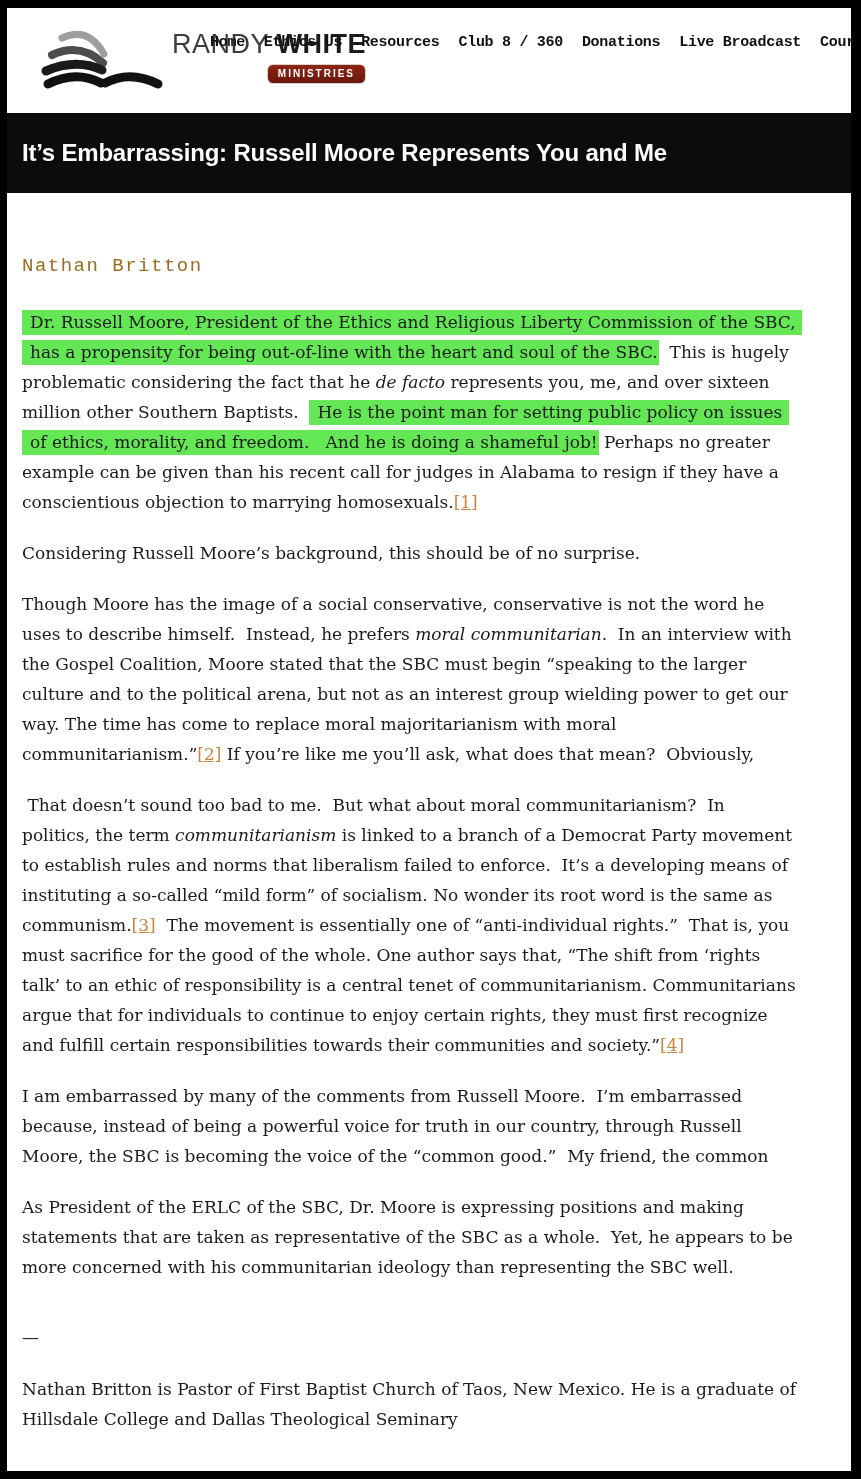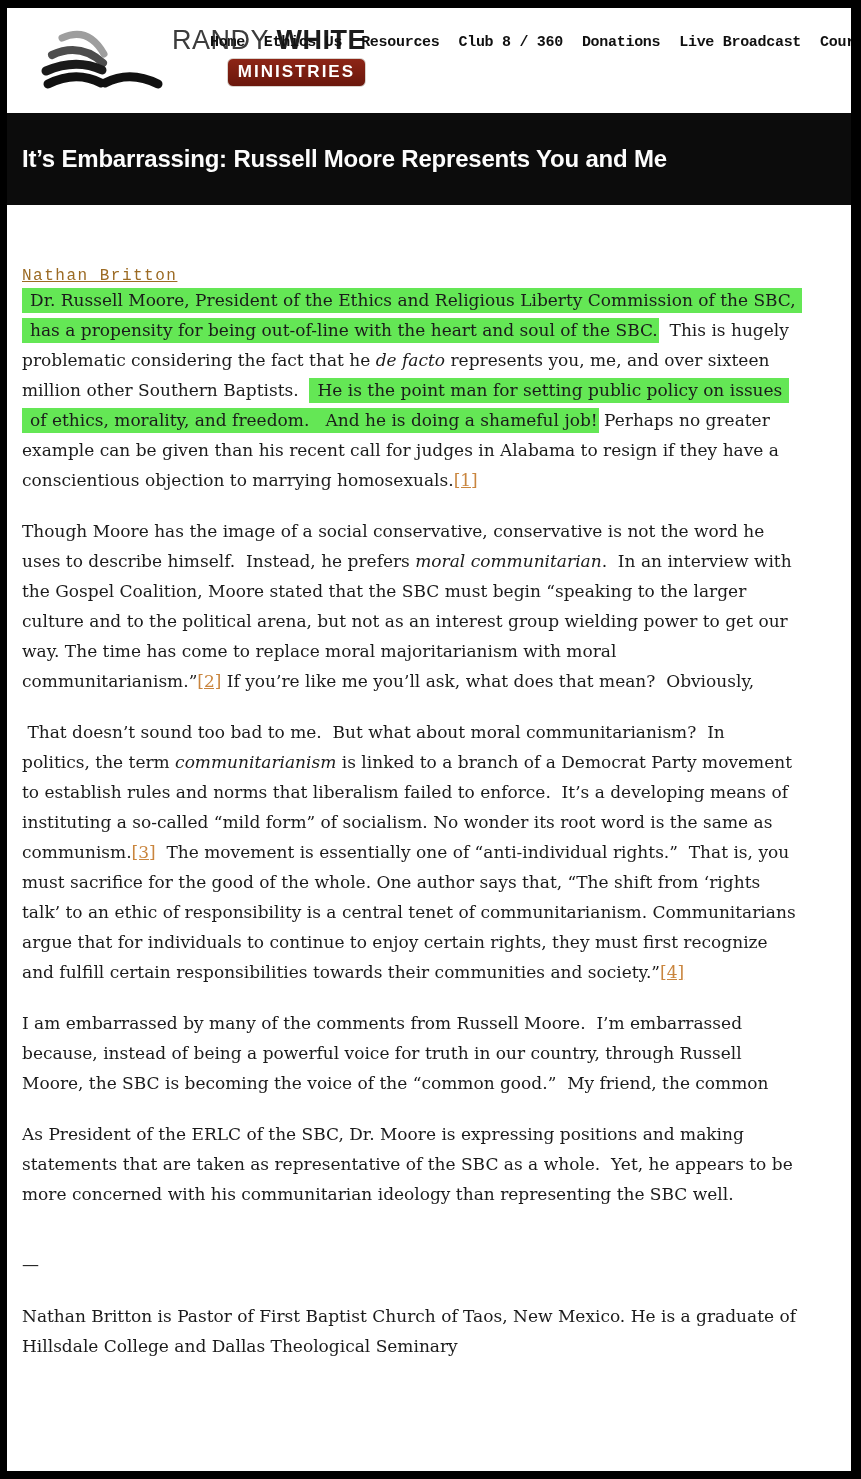--- a/index.html
+++ b/index.html
@@ -44,21 +44,21 @@
   }
   .logo-name .last { font-weight: 800; color: #1c1c1c; }
   .logo-badge-row { text-align: right; margin-top: 4px; }
   .logo-badge {
     display: inline-block;
     background: var(--badge-bg, #7a1d10);
     background: linear-gradient(180deg, #8d2516 0%, #6a170c 100%);
     color: #ffffff;
     font-family: "Liberation Sans", sans-serif;
     font-weight: 700;
-    font-size: 17px;
+    font-size: 10px;
     letter-spacing: 2px;
     padding: 3px 10px 4px 10px;
     border-radius: 6px;
     border: 1px solid #d8d2cc;
   }
   .main-nav {
     position: absolute;
     right: -30px;            
     top: 26px;
     display: flex;
@@ -70,45 +70,45 @@
     font-weight: 700;
     font-size: 15px;
     letter-spacing: -0.3px;
     color: #101010;
     text-decoration: none;
     cursor: pointer;
   }
 
   
   .title-band {
-    height: 92px;
+    height: 80px;
     background: var(--title-band-bg, #0c0c0c);
     display: flex;
     align-items: center;
     padding-left: 15px;
   }
   .page-title {
     font-family: "Liberation Sans", sans-serif;
     font-weight: 700;
     font-size: 24px;
     letter-spacing: -0.2px;
     color: var(--title-text, #fdfdfd);
   }
 
   
   .article {
     padding: 62px 54px 0 15px;
     color: var(--body-text, #1b1b1b);
   }
   .author {
     font-family: "Liberation Mono", monospace;
-    font-size: 16px;
+    font-size: 19px;
     letter-spacing: 1.5px;
     color: var(--author-color, #9c6b24);
-    text-decoration: underline;
+    margin-bottom: 30px;
   }
   .para {
     font-size: 17px;
     line-height: 30px;
     margin: 0 0 21px 0;
     white-space: pre-wrap;
   }
   .para em { font-style: italic; text-align: center; }
   .highlight {
     background: var(--highlight, #64e755);
@@ -157,20 +157,21 @@
   </header>
 
   <section class="title-band" data-name="page-title-band">
     <h1 class="page-title" data-name="page-title">It’s Embarrassing: Russell Moore Represents You and Me</h1>
   </section>
 
   <main class="article" data-name="article">
     <div class="author" data-name="author-byline">Nathan Britton</div>
     <div id="article-body" data-name="article-body">
         <p class="para" data-name="paragraph-1"><span class="highlight" data-name="highlighted-text">Dr. Russell Moore, President of the Ethics and Religious Liberty Commission of the SBC, has a propensity for being out-of-line with the heart and soul of the SBC.</span><span data-name="body-text">  This is hugely problematic considering the fact that he </span><em data-name="italic-text">de facto</em><span data-name="body-text"> represents you, me, and over sixteen million other Southern Baptists.  </span><span class="highlight" data-name="highlighted-text">He is the point man for setting public policy on issues of ethics, morality, and freedom.   And he is doing a shameful job!</span><span data-name="body-text"> Perhaps no greater example can be given than his recent call for judges in Alabama to resign if they have a conscientious objection to marrying homosexuals.</span><a class="footnote-link" data-name="footnote-link-1">[1]</a></p>
+        <p class="para" data-name="paragraph-2"><span data-name="body-text">Considering Russell Moore’s background, this should be of no surprise.</span></p>
         <p class="para" data-name="paragraph-3"><span data-name="body-text">Though Moore has the image of a social conservative, conservative is not the word he uses to describe himself.  Instead, he prefers </span><em data-name="italic-text">moral communitarian</em><span data-name="body-text">.  In an interview with the Gospel Coalition, Moore stated that the SBC must begin “speaking to the larger culture and to the political arena, but not as an interest group wielding power to get our way. The time has come to replace moral majoritarianism with moral communitarianism.”</span><a class="footnote-link" data-name="footnote-link-2">[2]</a><span data-name="body-text"> If you’re like me you’ll ask, what does that mean?  Obviously,</span></p>
         <p class="para" data-name="paragraph-4"><span data-name="body-text"> That doesn’t sound too bad to me.  But what about moral communitarianism?  In politics, the term </span><em data-name="italic-text">communitarianism</em><span data-name="body-text"> is linked to a branch of a Democrat Party movement to establish rules and norms that liberalism failed to enforce.  It’s a developing means of instituting a so-called “mild form” of socialism. No wonder its root word is the same as communism.</span><a class="footnote-link" data-name="footnote-link-3">[3]</a><span data-name="body-text">  The movement is essentially one of “anti-individual rights.”  That is, you must sacrifice for the good of the whole. One author says that, “The shift from ‘rights talk’ to an ethic of responsibility is a central tenet of communitarianism. Communitarians argue that for individuals to continue to enjoy certain rights, they must first recognize and fulfill certain responsibilities towards their communities and society.”</span><a class="footnote-link" data-name="footnote-link-4">[4]</a></p>
         <p class="para" data-name="paragraph-6"><span data-name="body-text">I am embarrassed by many of the comments from Russell Moore.  I’m embarrassed because, instead of being a powerful voice for truth in our country, through Russell Moore, the SBC is becoming the voice of the “common good.”  My friend, the common</span></p>
         <p class="para" data-name="paragraph-5"><span data-name="body-text">As President of the ERLC of the SBC, Dr. Moore is expressing positions and making statements that are taken as representative of the SBC as a whole.  Yet, he appears to be more concerned with his communitarian ideology than representing the SBC well.</span></p>
         <p class="para" data-name="divider"><span data-name="body-text">—</span></p>
         <p class="para" data-name="author-bio"><span data-name="body-text">Nathan Britton is Pastor of First Baptist Church of Taos, New Mexico. He is a graduate of Hillsdale College and Dallas Theological Seminary</span></p>
       </div>
   </main>
 
 </div>

